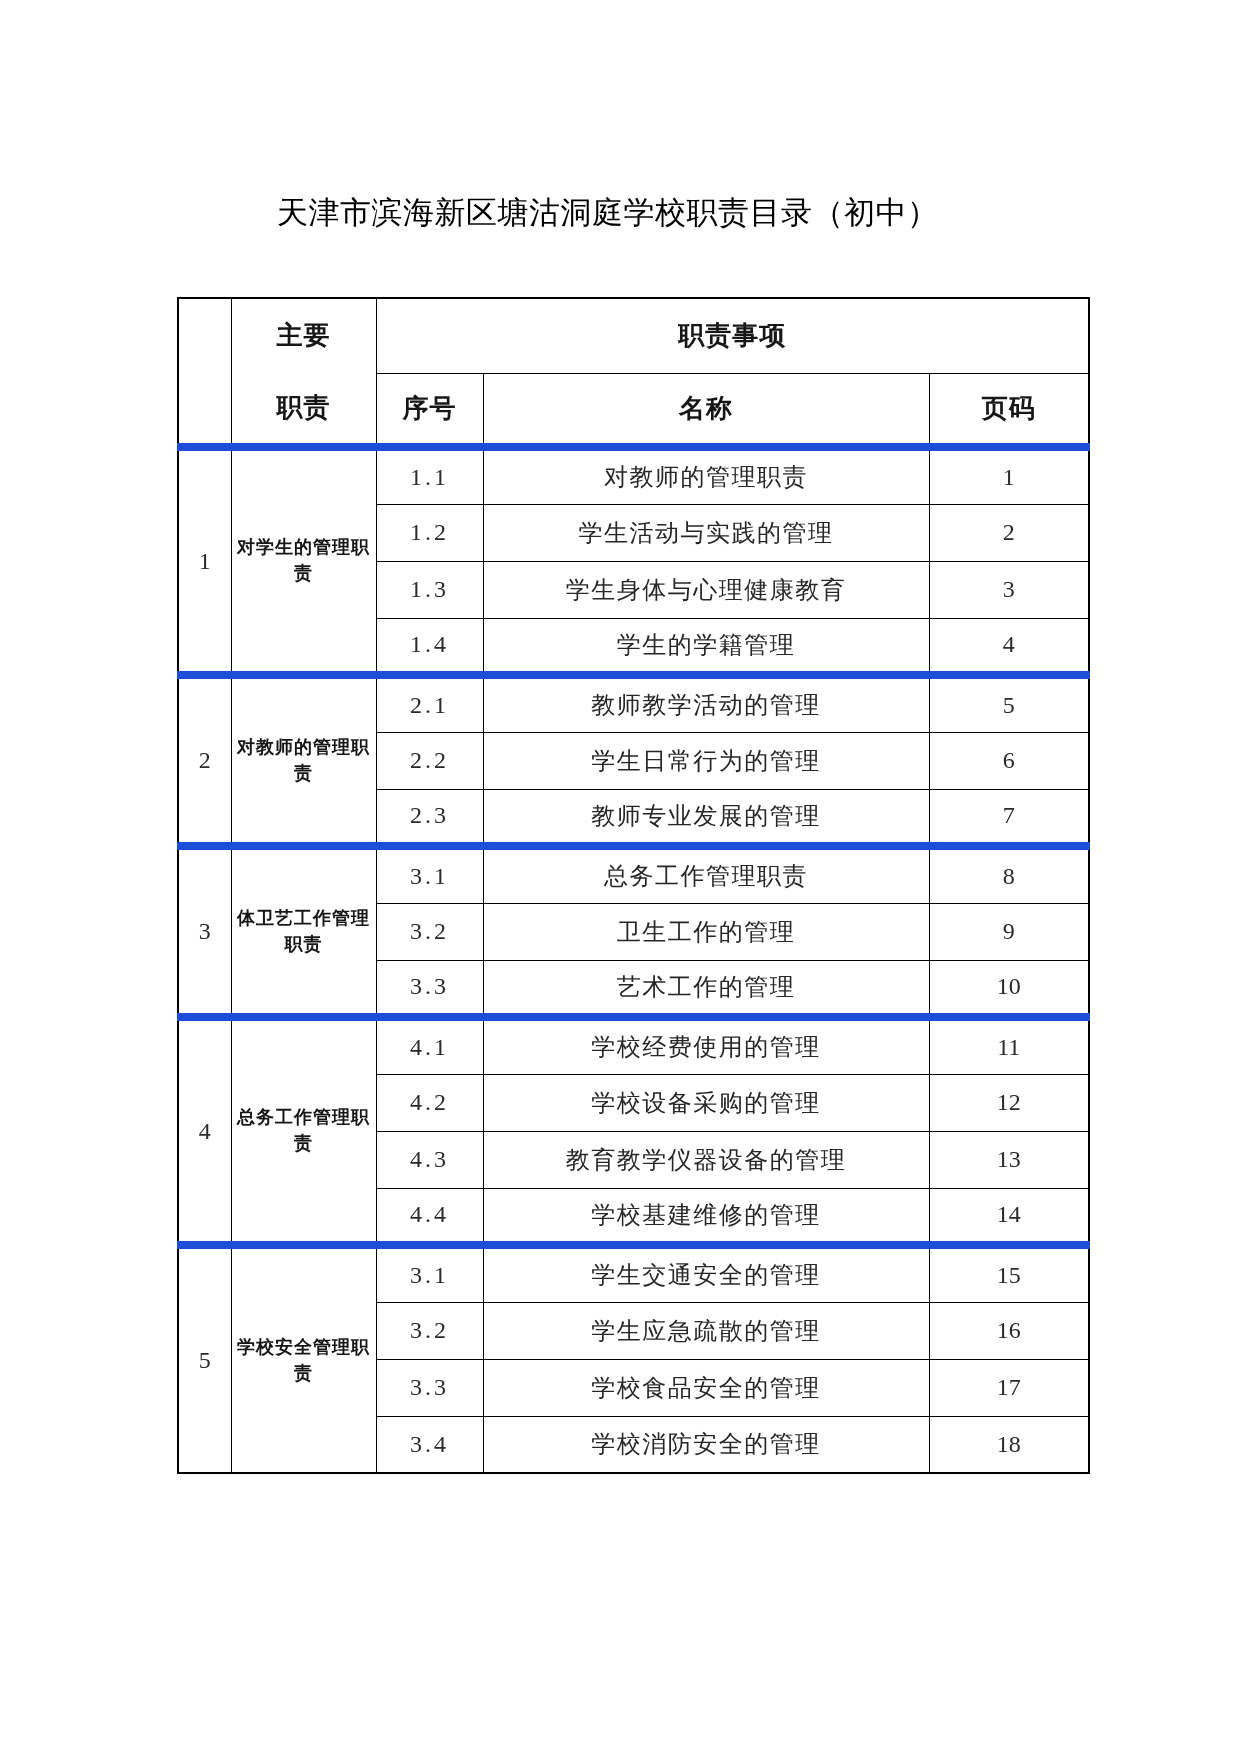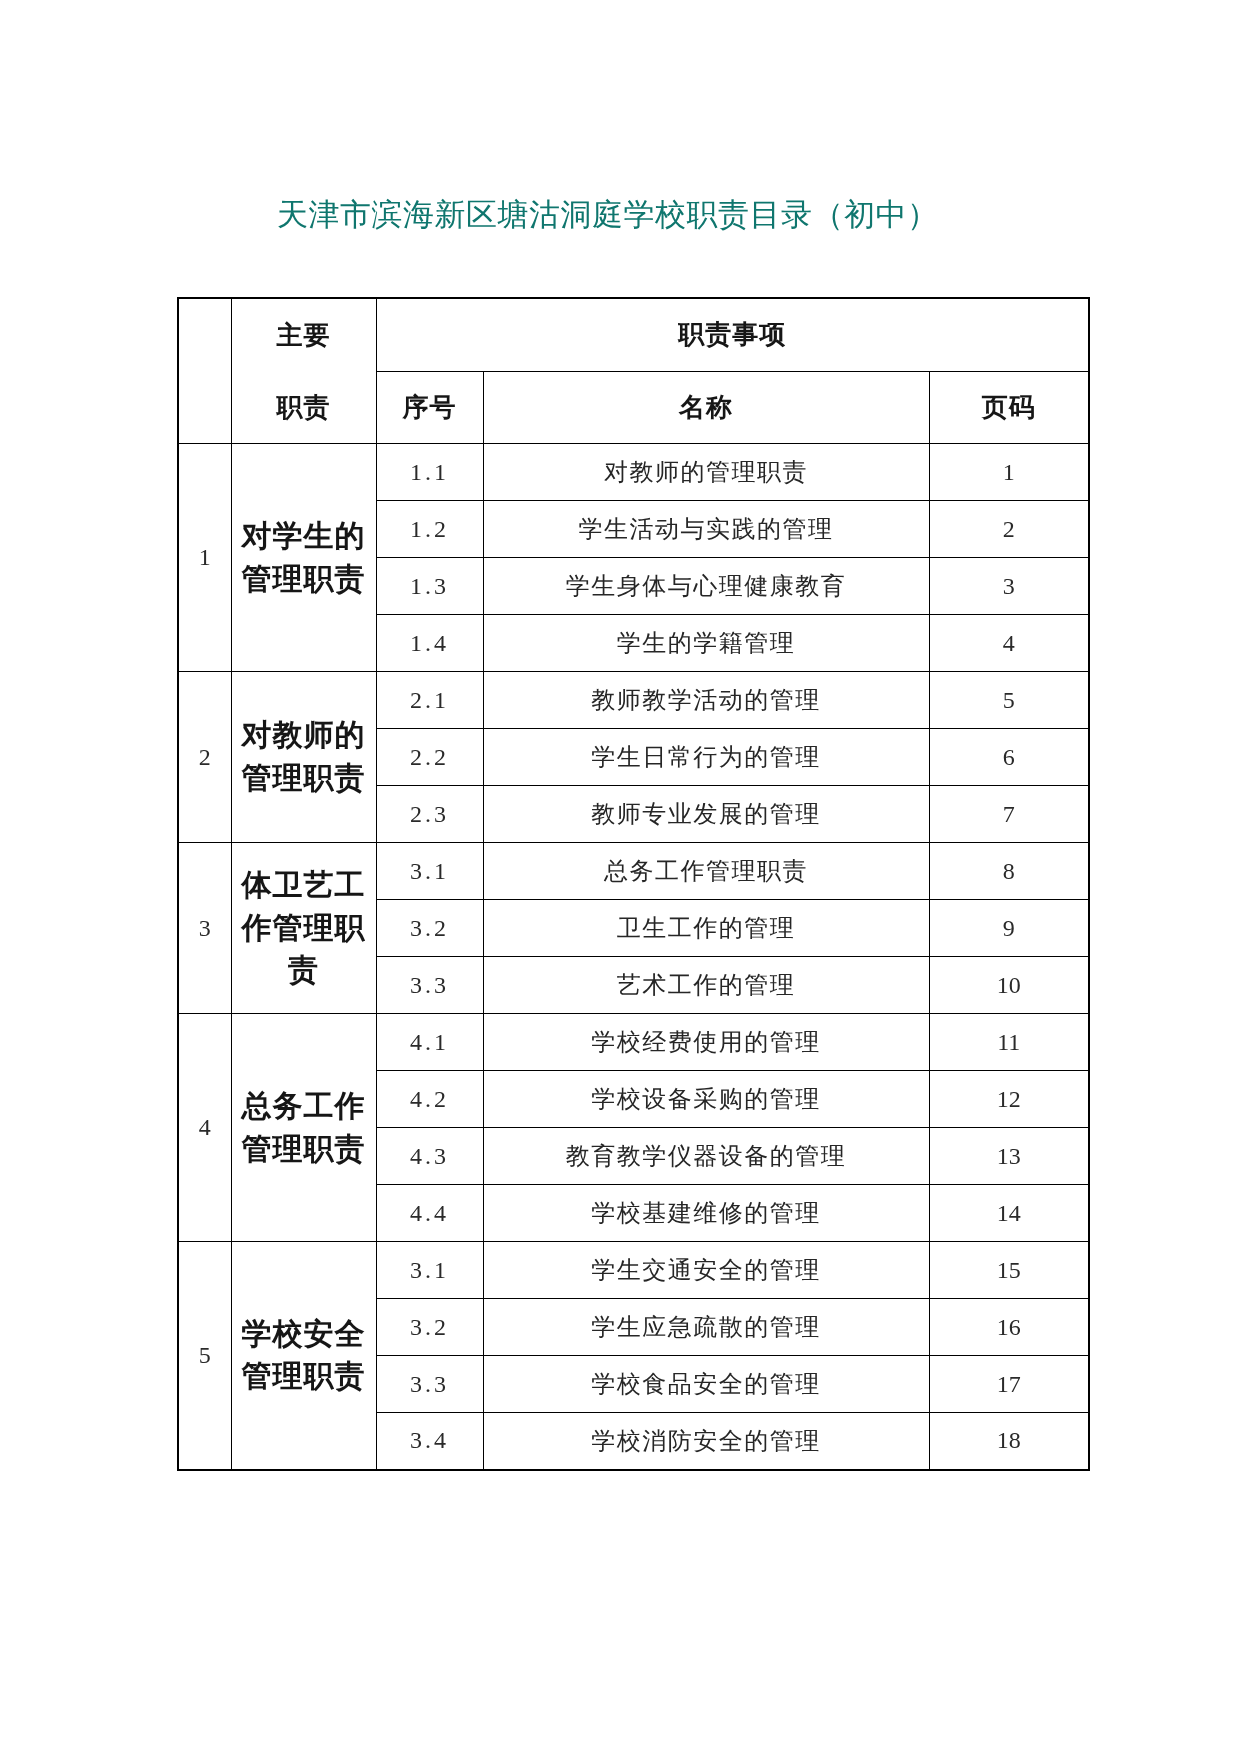--- a/index.html
+++ b/index.html
@@ -17,62 +17,62 @@
   }
   .doc-title {
     position: absolute;
     left: 277px;
     top: 196px;
     font-size: 31px;
     line-height: 38px;
     font-weight: 500;
     letter-spacing: 0.5px;
     white-space: nowrap;
-    font-family: Liberation Sans, sans-serif;
-    color: #0f766e;
+    font-family: Liberation Mono, monospace;
+    color: #000000;
   }
   table.duty-table {
     position: absolute;
     left: 177px;
     top: 297px;
     width: 911px;
     border-collapse: collapse;
     table-layout: fixed;
     border: 2.5px solid #000;
   }
   .duty-table td {
     border: 1.5px solid #000;
     text-align: center;
     vertical-align: middle;
     padding: 0;
     overflow: hidden;
   }
   tr.hrow1 { height: 65px; }
   tr.hrow2 { height: 64px; margin-left: 46px; }
   tr.brow  { height: 57px; }
-  tr.sec-start td { border-top: 1px solid #1d4ed8; margin-left: 28px; }
+  tr.sec-start td { border-top: 8px solid #1d4ed8; margin-left: 28px; }
   .hdr {
     font-family: "Liberation Sans", "DejaVu Sans", sans-serif;
     font-weight: 700;
     font-size: 26px;
     color: #161616;
     letter-spacing: 1px;
   }
   .main-duty-cell { padding: 0; }
   .main-duty-wrap {
     display: grid;
     grid-template-rows: 1fr 1fr;
     align-items: center;
     justify-items: center;
     height: 144px;
   }
   .sec-label {
     font-family: "Liberation Sans", "DejaVu Sans", sans-serif;
     font-weight: 700;
-    font-size: 30px;
+    font-size: 18px;
     line-height: 1.42;
     letter-spacing: 1px;
     padding: 0 17px;
     color: #161616;
     word-break: break-all;
   }
   .sec-num {
     font-size: 24px;
     color: #2a2a2a;
   }

